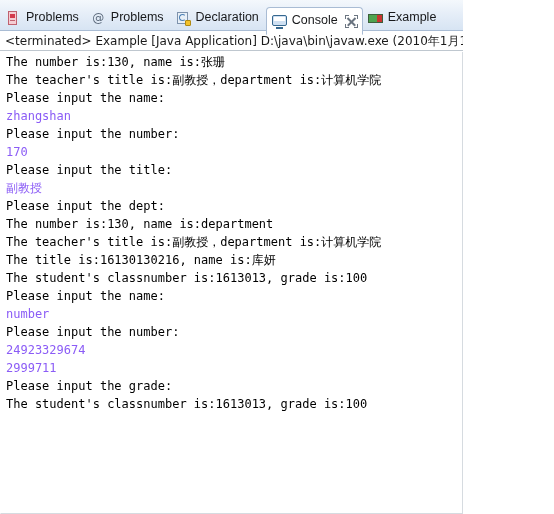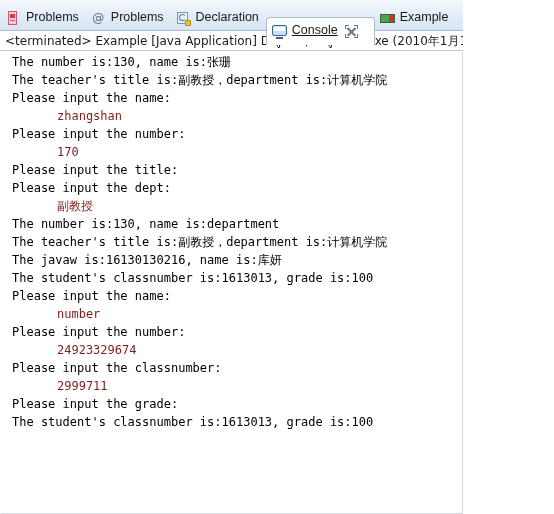--- a/index.html
+++ b/index.html
@@ -44,24 +44,23 @@
     white-space: nowrap;
     position: relative;
     top: 2px;
   }
   .tab.active {
     background: #ffffff;
     border: 1px solid #a9bcd4;
     border-bottom: 1px solid #ffffff;
     border-radius: 4px 4px 0 0;
     height: 28px;
-    top: 15px;
+    top: 5px;
     z-index: 3;
-    padding-right: 16px;
-    text-decoration: underline;
+    padding-right: 4px;
   }
   .tab-label { line-height: 1; position: relative; top: -1px; }
   .tab-icon {
     width: 15px; height: 15px;
     position: relative;
     flex: 0 0 15px;
   }
 
   
   .ic-problems { }
@@ -202,32 +201,32 @@
     position: absolute;
     left: 0;
     top: 52px;
     right: 0;
     bottom: 0;
     background: #ffffff;
     border-right: 1px solid #d6dbe0;
     border-bottom: 1px solid #d6dbe0;
     border-left: 1px solid #ffffff;
     overflow: hidden;
-    padding: 1px 0 0 11px;
+    padding: 1px 0 0 5px;
     box-sizing: border-box;
   }
   .line {
     font-family: "DejaVu Sans Mono", "Liberation Mono", monospace;
     font-size: 12px;
     line-height: 18px;
     height: 18px;
     white-space: pre;
     color: #000000;
   }
-  .line.input { color: #7f1d1d; margin-left: 45px; }
+  .line.input { color: #8b5cf6; }
 </style>
 </head>
 <body>
 
 <div class="app">
 
   <div class="tabbar" id="tabbar">
       <div class="tab">
         <span class="tab-icon ic-problems">
           <span class="doc"></span>
@@ -277,29 +276,28 @@
   <div class="launchline">&lt;terminated&gt; Example [Java Application] D:\java\bin\javaw.exe (2010年1月1日 上午1:10:13)</div>
 
   <div class="console" id="console-output">
       <div class="line">The number is:130, name is:张珊</div>
       <div class="line">The teacher's title is:副教授，department is:计算机学院</div>
       <div class="line">Please input the name:</div>
       <div class="line input">zhangshan</div>
       <div class="line">Please input the number:</div>
       <div class="line input">170</div>
       <div class="line">Please input the title:</div>
+      <div class="line input">副教授</div>
       <div class="line">Please input the dept:</div>
-      <div class="line input">副教授</div>
       <div class="line">The number is:130, name is:department</div>
       <div class="line">The teacher's title is:副教授，department is:计算机学院</div>
-      <div class="line">The javaw is:16130130216, name is:库妍</div>
+      <div class="line">The title is:16130130216, name is:库妍</div>
       <div class="line">The student's classnumber is:1613013, grade is:100</div>
       <div class="line">Please input the name:</div>
       <div class="line input">number</div>
       <div class="line">Please input the number:</div>
       <div class="line input">24923329674</div>
-      <div class="line">Please input the classnumber:</div>
       <div class="line input">2999711</div>
       <div class="line">Please input the grade:</div>
       <div class="line">The student's classnumber is:1613013, grade is:100</div>
     </div>
 
 </div>
 
 </body></html>

